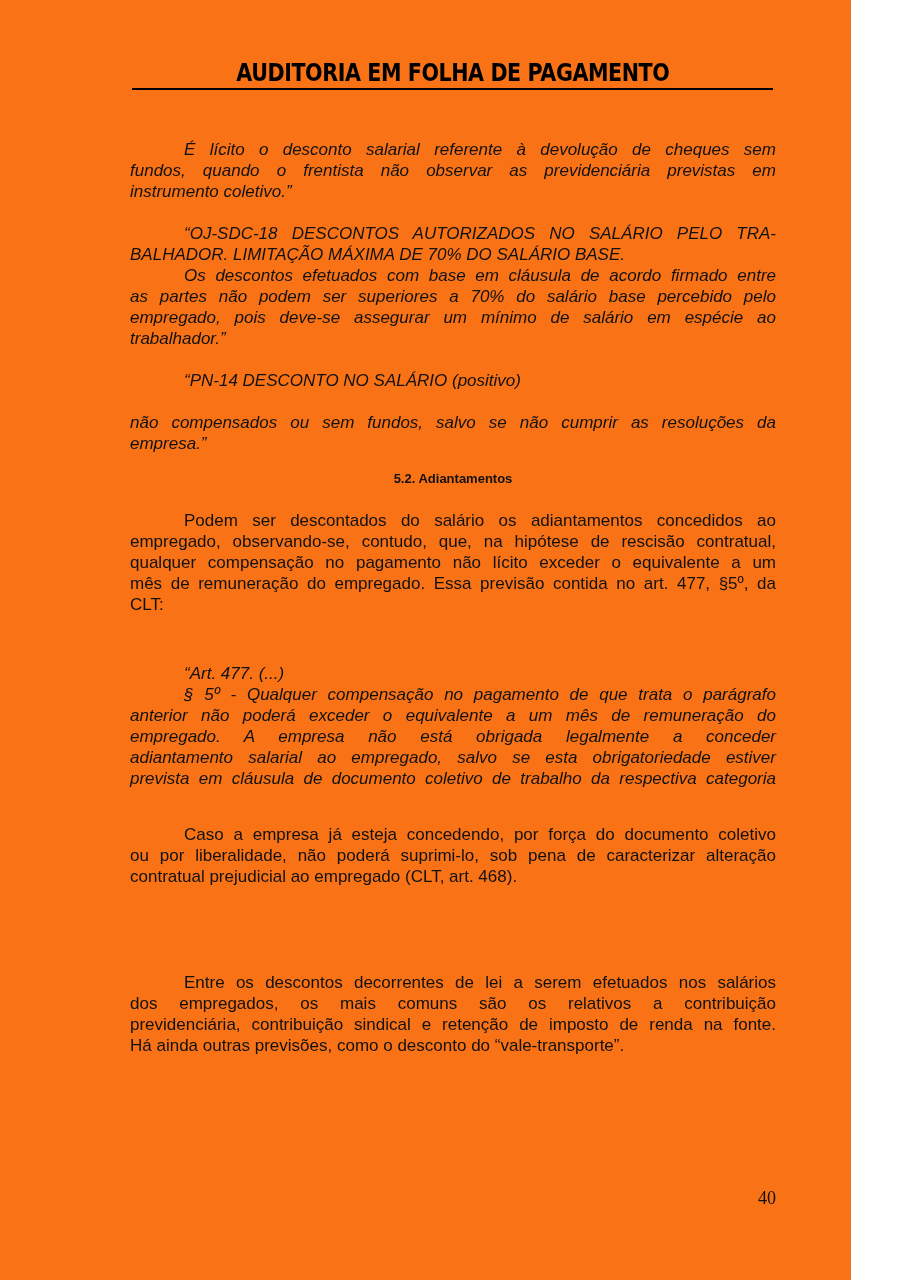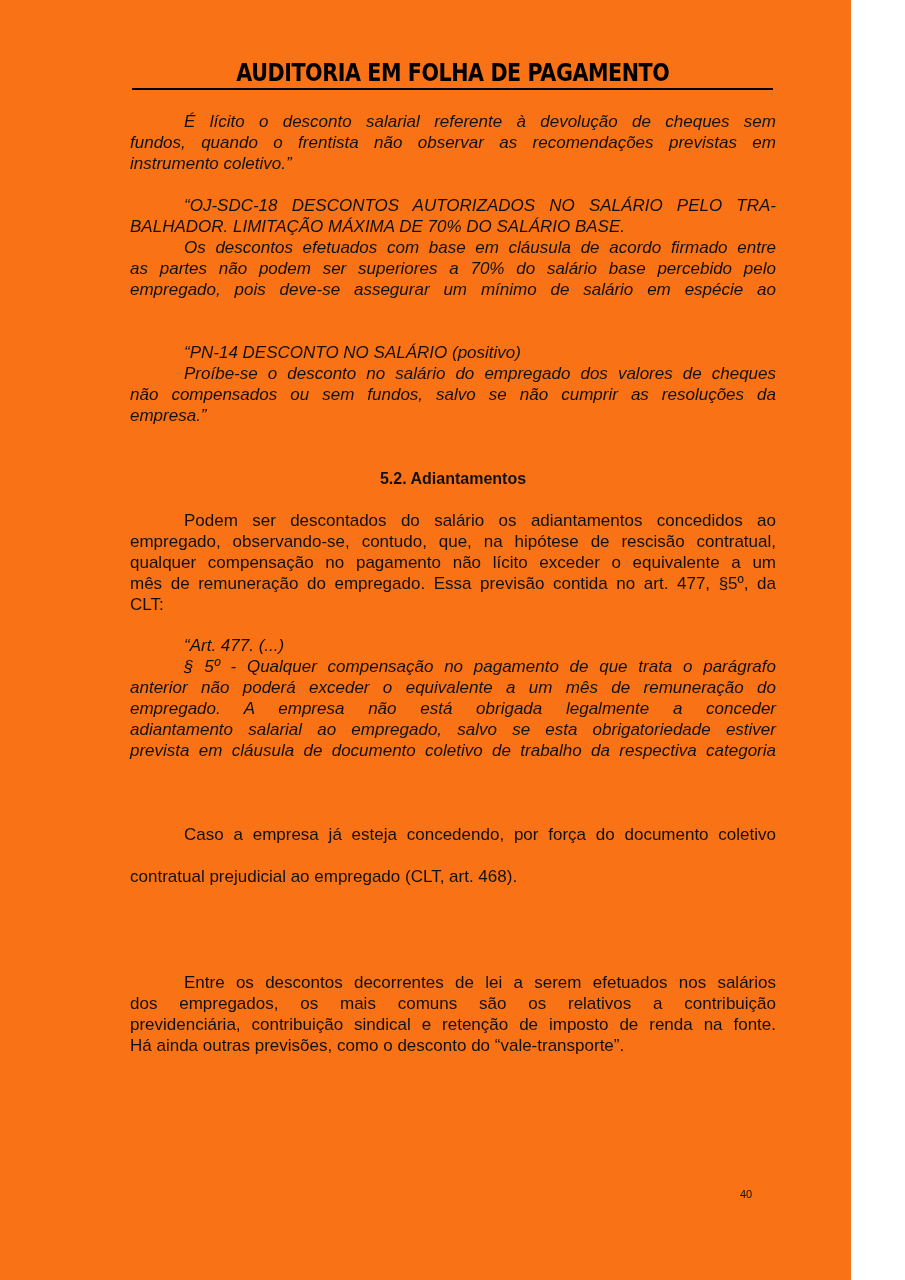--- a/index.html
+++ b/index.html
@@ -13,73 +13,74 @@
     font-family: "DejaVu Sans", sans-serif; font-weight: bold; font-size: 24px;
     letter-spacing: -0.5px; transform: scaleX(0.86); display: inline-block;
     line-height: 30px; color: #000;
   }
   .header-rule { position: absolute; left: 132px; top: 88px; width: 641px; height: 2px; background: #000; }
   .line {
     position: absolute; left: 130px; width: 646px;
     font-family: "Liberation Sans", sans-serif; font-size: 17px; line-height: 21px;
     white-space: nowrap; color: #111;
   }
-  .it { font-style: italic; }
+  .it { font-style: italic; margin-top: 28px; }
   .j { text-align: justify; text-align-last: justify; }
   .ind { padding-left: 54px; box-sizing: border-box; }
   .heading {
     position: absolute; left: 130px; width: 646px; text-align: center;
-    font-family: "Liberation Sans", sans-serif; font-weight: bold; font-size: 16px; line-height: 21px; color: #111;
+    font-family: "Liberation Sans", sans-serif; font-weight: bold; font-size: 13px; line-height: 21px; color: #111;
   }
   .page-number {
-    position: absolute; left: 740px; top: 1188px; width: 36px; text-align: left;
-    font-family: Liberation Sans, sans-serif; font-size: 11px; color: #111;
+    position: absolute; left: 740px; top: 1188px; width: 36px; text-align: right;
+    font-family: Liberation Serif, serif; font-size: 18px; color: #111;
   }
 </style>
 </head>
 <body>
 
 <div class="page">
 
   <div class="header">
     <span class="header-title">AUDITORIA EM FOLHA DE PAGAMENTO</span>
   </div>
   <div class="header-rule"></div>
 
   <div class="line it j ind" style="top:111px">É lícito o desconto salarial referente à devolução de cheques sem</div>
-  <div class="line it j" style="top:132px">fundos, quando o frentista não observar as recomendações previstas em</div>
+  <div class="line it j" style="top:132px">fundos, quando o frentista não observar as previdenciária previstas em</div>
   <div class="line it" style="top:153px">instrumento coletivo.”</div>
 
   <div class="line it j ind" style="top:195px">“OJ-SDC-18 DESCONTOS AUTORIZADOS NO SALÁRIO PELO TRA-</div>
   <div class="line it" style="top:216px">BALHADOR. LIMITAÇÃO MÁXIMA DE 70% DO SALÁRIO BASE.</div>
   <div class="line it j ind" style="top:237px">Os descontos efetuados com base em cláusula de acordo firmado entre</div>
   <div class="line it j" style="top:258px">as partes não podem ser superiores a 70% do salário base percebido pelo</div>
   <div class="line it j" style="top:279px">empregado, pois deve-se assegurar um mínimo de salário em espécie ao</div>
+  <div class="line it" style="top:300px">trabalhador.”</div>
 
   <div class="line it ind" style="top:342px">“PN-14 DESCONTO NO SALÁRIO (positivo)</div>
-  <div class="line it j ind" style="top:363px">Proíbe-se o desconto no salário do empregado dos valores de cheques</div>
   <div class="line it j" style="top:384px">não compensados ou sem fundos, salvo se não cumprir as resoluções da</div>
   <div class="line it" style="top:405px">empresa.”</div>
 
   <div class="heading" style="top:468px">5.2. Adiantamentos</div>
 
   <div class="line j ind" style="top:510px">Podem ser descontados do salário os adiantamentos concedidos ao</div>
   <div class="line j" style="top:531px">empregado, observando-se, contudo, que, na hipótese de rescisão contratual,</div>
   <div class="line j" style="top:552px">qualquer compensação no pagamento não lícito exceder o equivalente a um</div>
   <div class="line j" style="top:573px">mês de remuneração do empregado. Essa previsão contida no art. 477, §5º, da</div>
   <div class="line" style="top:594px">CLT:</div>
 
   <div class="line it ind" style="top:635px">“Art. 477. (...)</div>
   <div class="line it j ind" style="top:656px">§ 5º - Qualquer compensação no pagamento de que trata o parágrafo</div>
   <div class="line it j" style="top:698px">empregado. A empresa não está obrigada legalmente a conceder</div>
   <div class="line it j" style="top:677px">anterior não poderá exceder o equivalente a um mês de remuneração do</div>
   <div class="line it j" style="top:719px">adiantamento salarial ao empregado, salvo se esta obrigatoriedade estiver</div>
   <div class="line it j" style="top:740px">prevista em cláusula de documento coletivo de trabalho da respectiva categoria</div>
 
   <div class="line j ind" style="top:824px">Caso a empresa já esteja concedendo, por força do documento coletivo</div>
+  <div class="line j" style="top:845px">ou por liberalidade, não poderá suprimi-lo, sob pena de caracterizar alteração</div>
   <div class="line" style="top:866px">contratual prejudicial ao empregado (CLT, art. 468).</div>
 
 
   <div class="line j ind" style="top:972px">Entre os descontos decorrentes de lei a serem efetuados nos salários</div>
   <div class="line j" style="top:993px">dos empregados, os mais comuns são os relativos a contribuição</div>
   <div class="line" style="top:1035px">Há ainda outras previsões, como o desconto do “vale-transporte”.</div>
   <div class="line j" style="top:1014px">previdenciária, contribuição sindical e retenção de imposto de renda na fonte.</div>
 
   <div class="page-number">40</div>
 </div>

